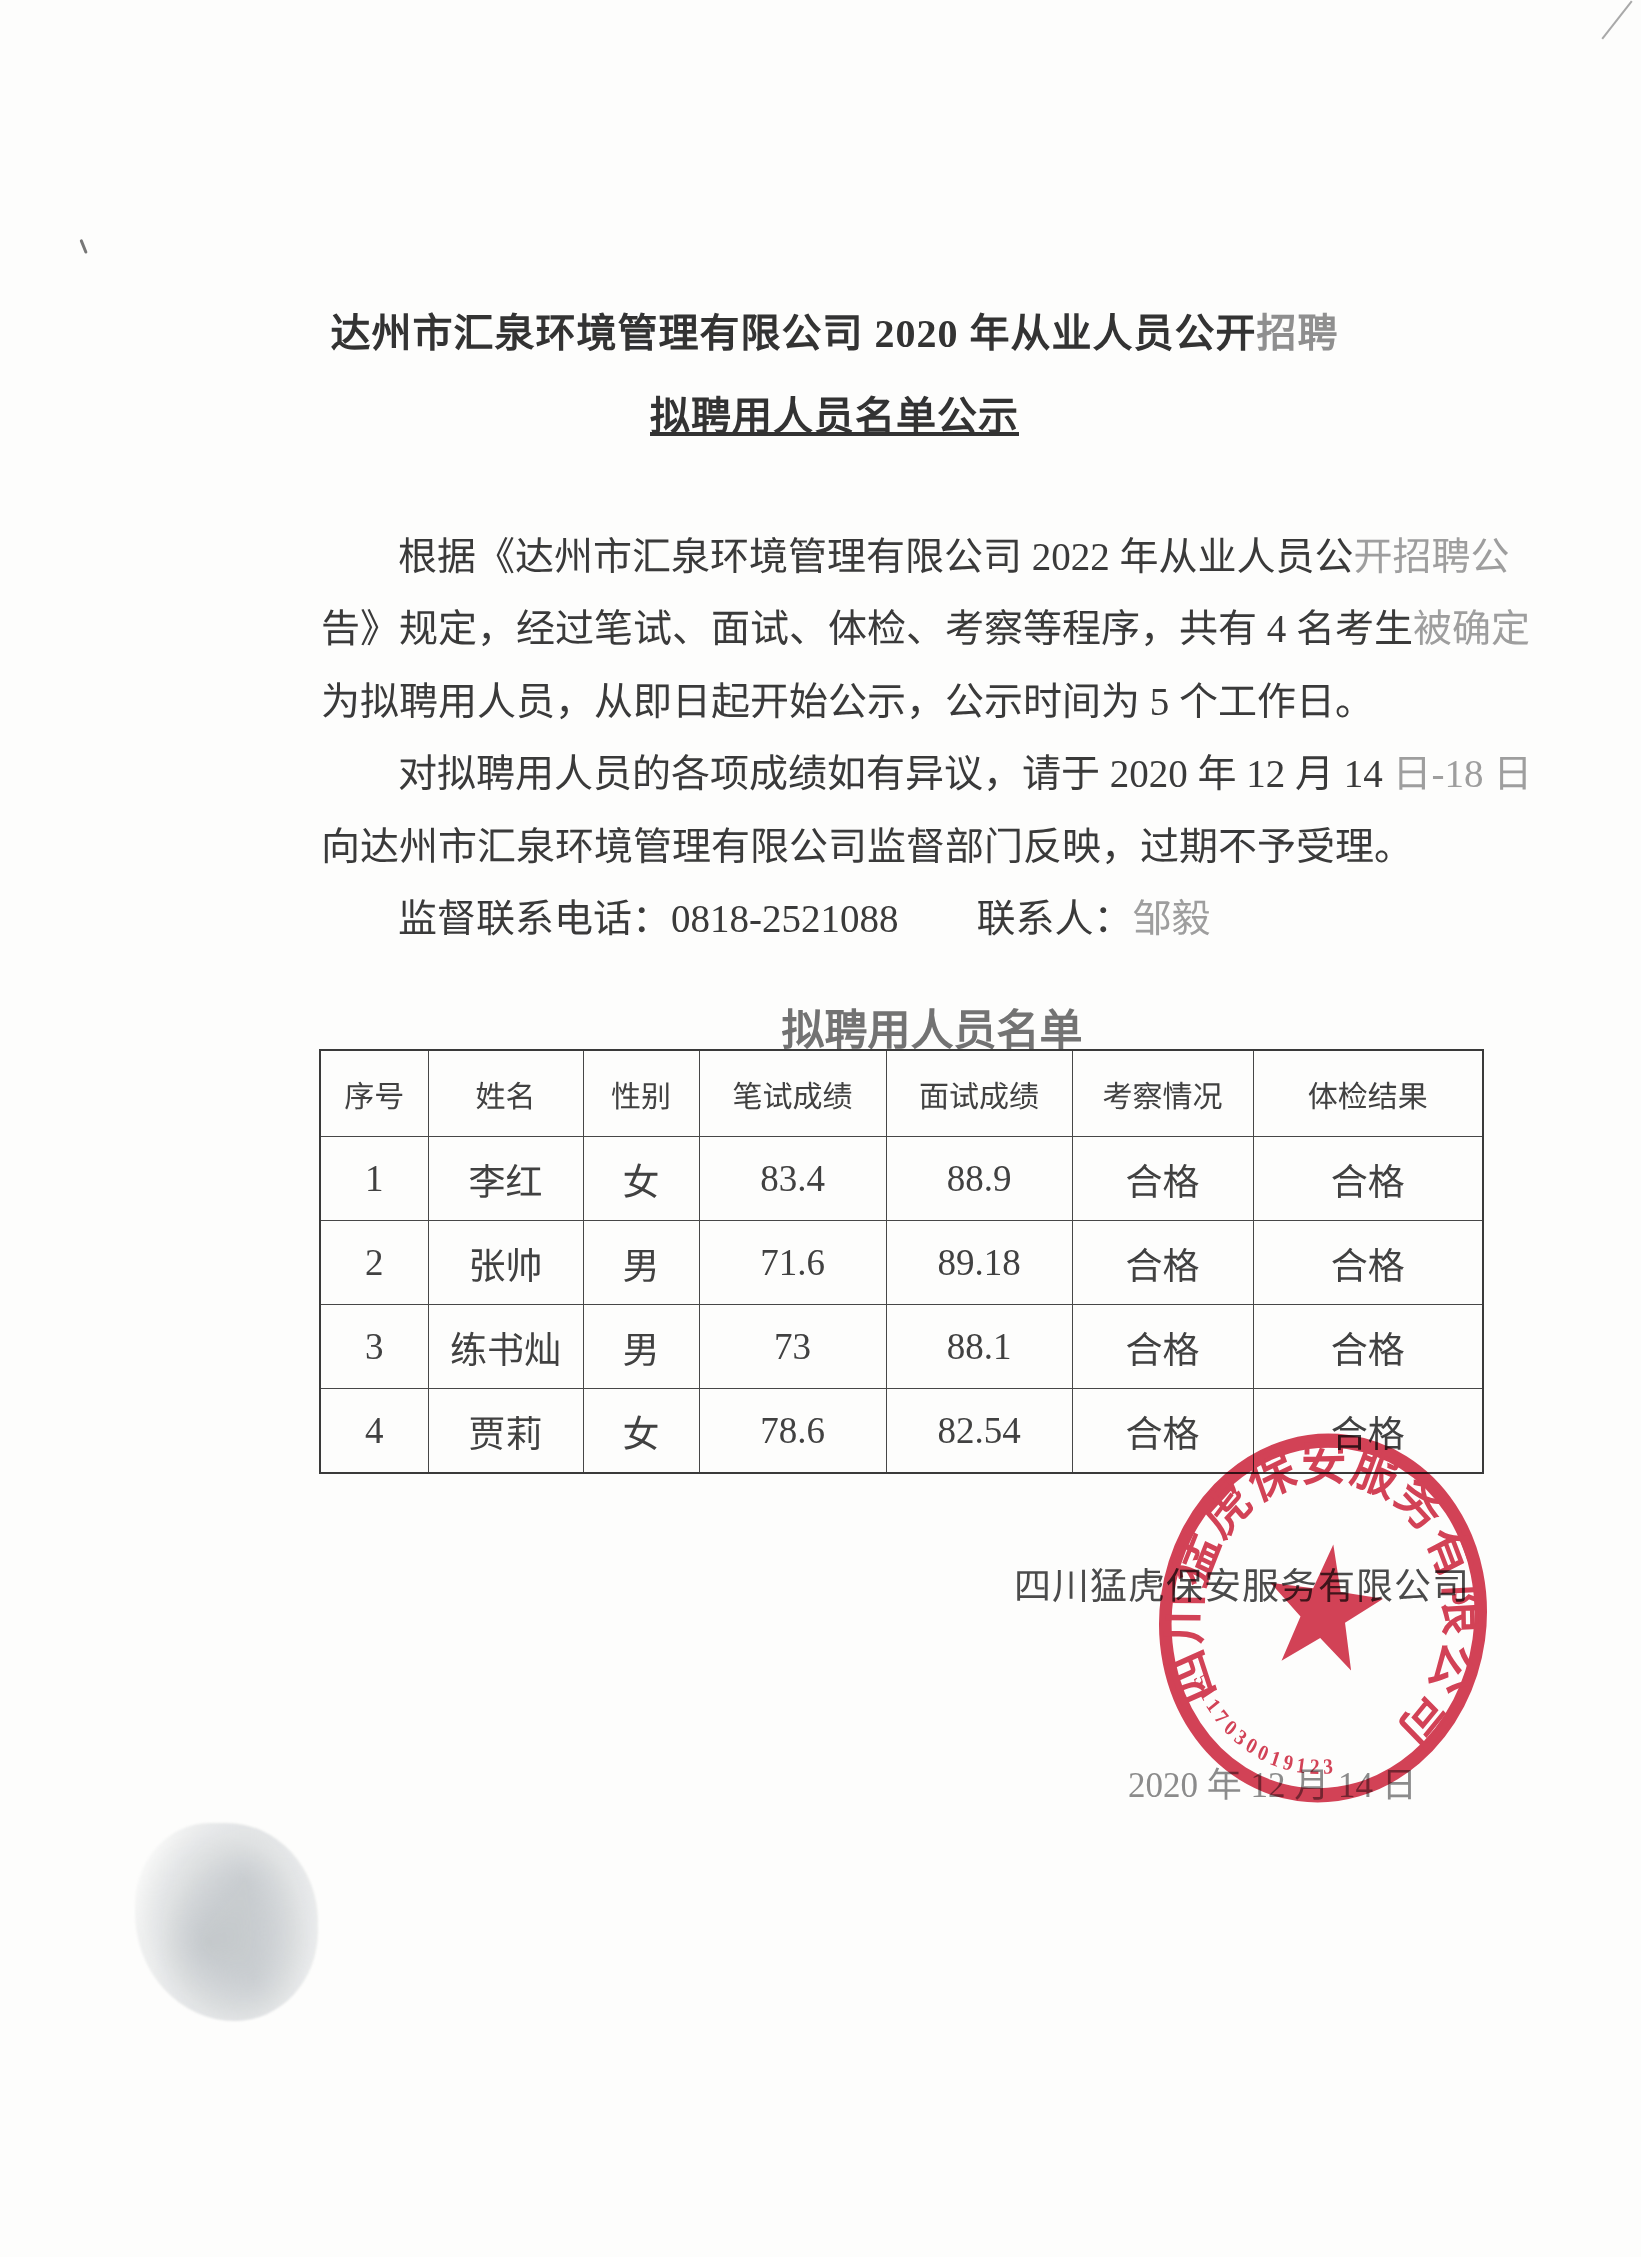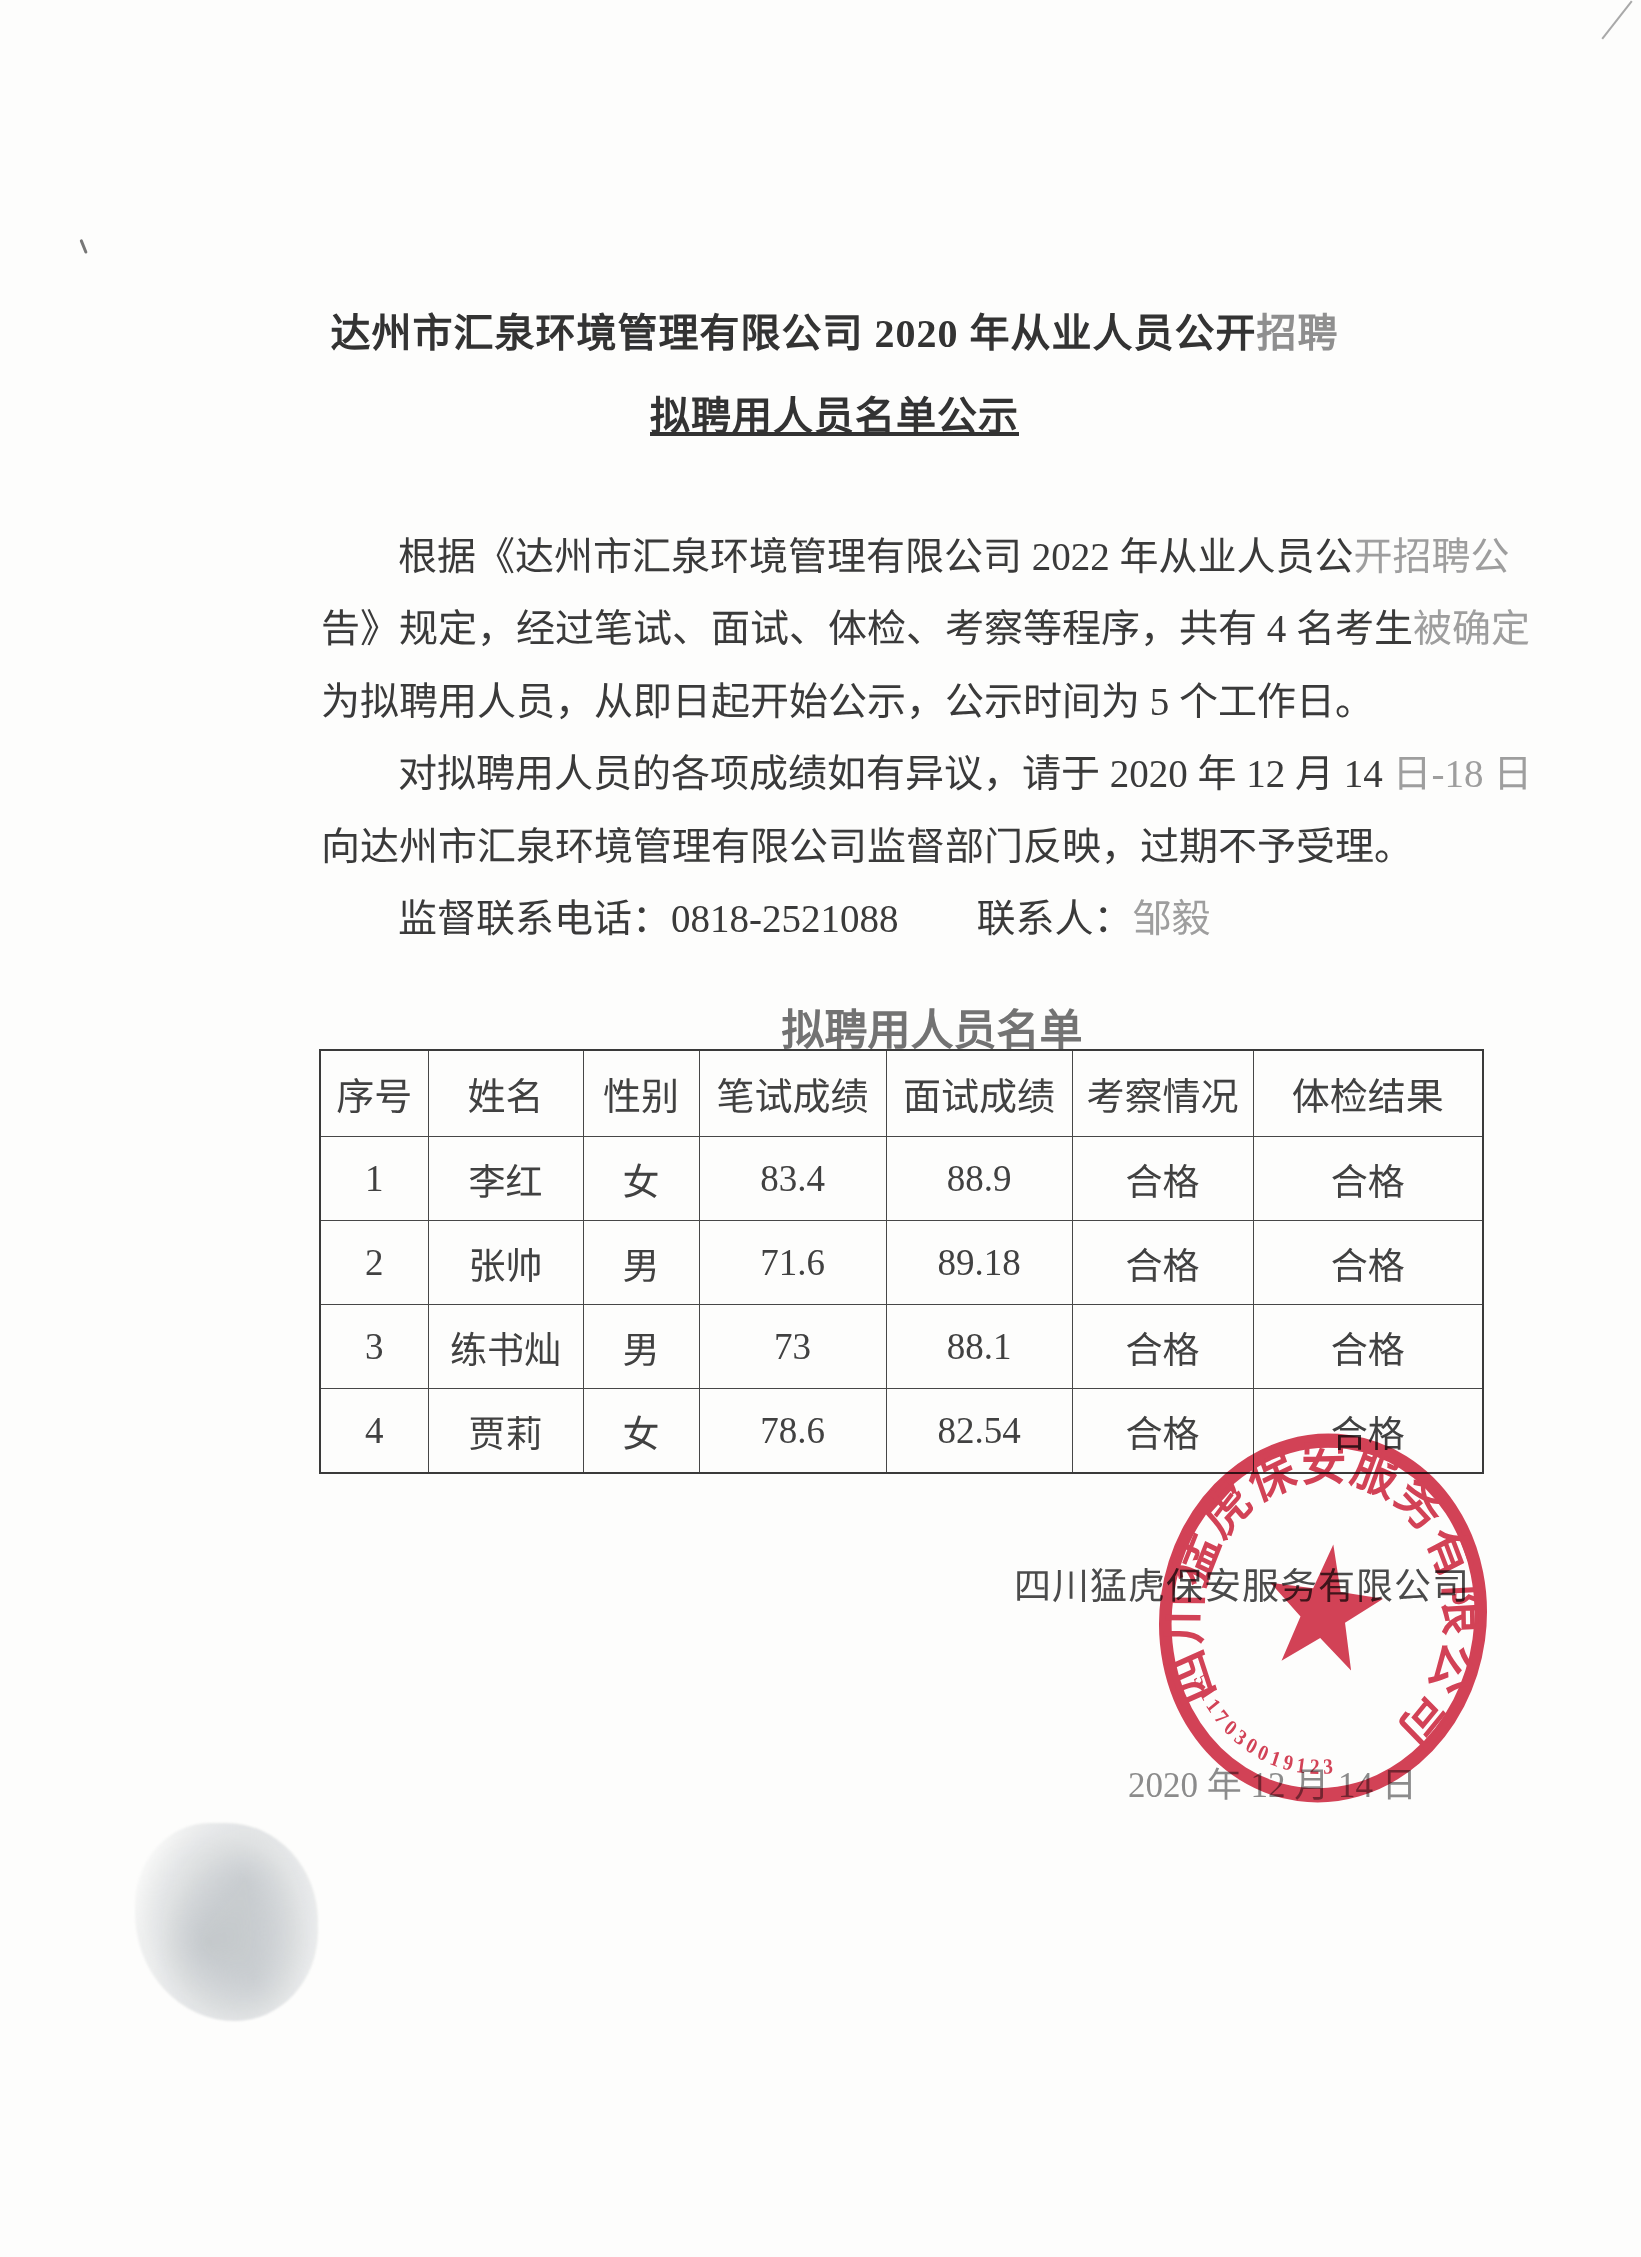--- a/index.html
+++ b/index.html
@@ -23,21 +23,21 @@
     text-indent:63px;font-size:43px;font-weight:600;color:#737373;
   }
   table.roster{
     position:absolute;left:319px;top:1049px;width:1163px;
     border-collapse:collapse;table-layout:fixed;border:2.9px solid #3a3a3a;
   }
   table.roster th,table.roster td{
     border:1.9px solid #474747;text-align:center;vertical-align:middle;
     font-weight:normal;color:#414141;padding:0;
   }
-  table.roster th{height:85px;font-size:38px;}
+  table.roster th{height:85px;font-size:30px;}
   table.roster td{height:83px;font-size:37px;}
   .gray{color:#a4a4a4;}
   .signature-line{
     position:absolute;left:1014px;top:1556px;font-size:37px;letter-spacing:1px;
     color:#4b4b4b;white-space:nowrap;
   }
   .date-line{
     position:absolute;left:1128px;top:1756px;width:319px;text-align:left;
     font-size:35px;color:#8b8b8b;white-space:nowrap;
   }

